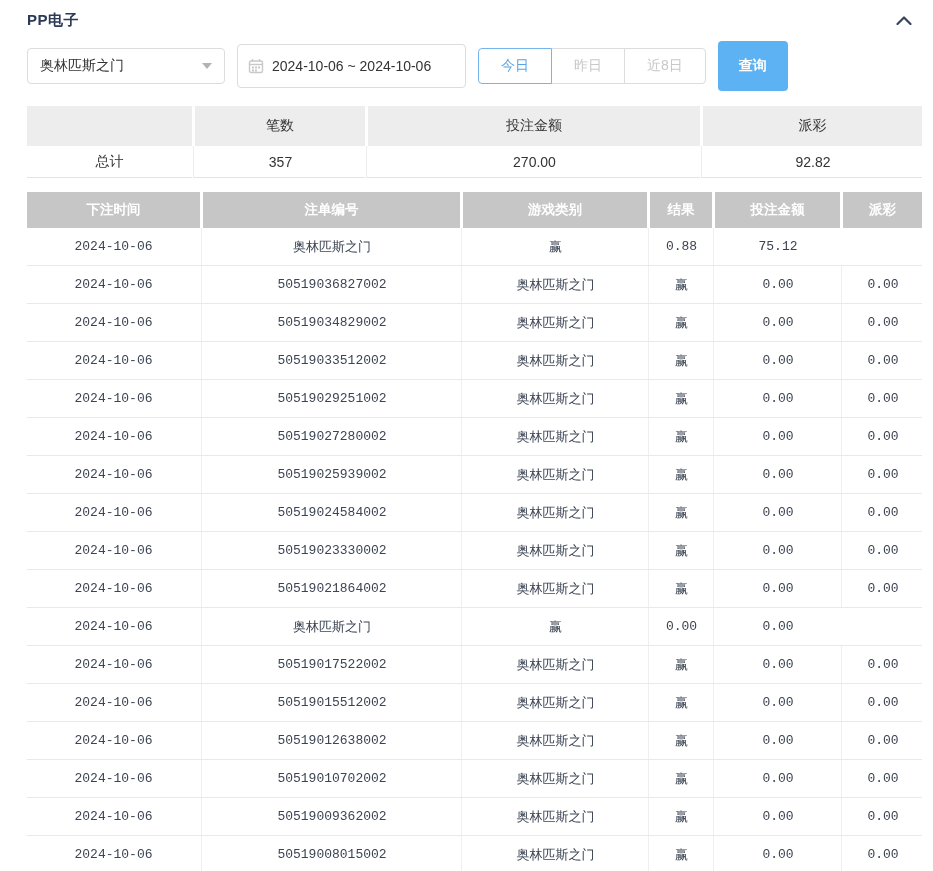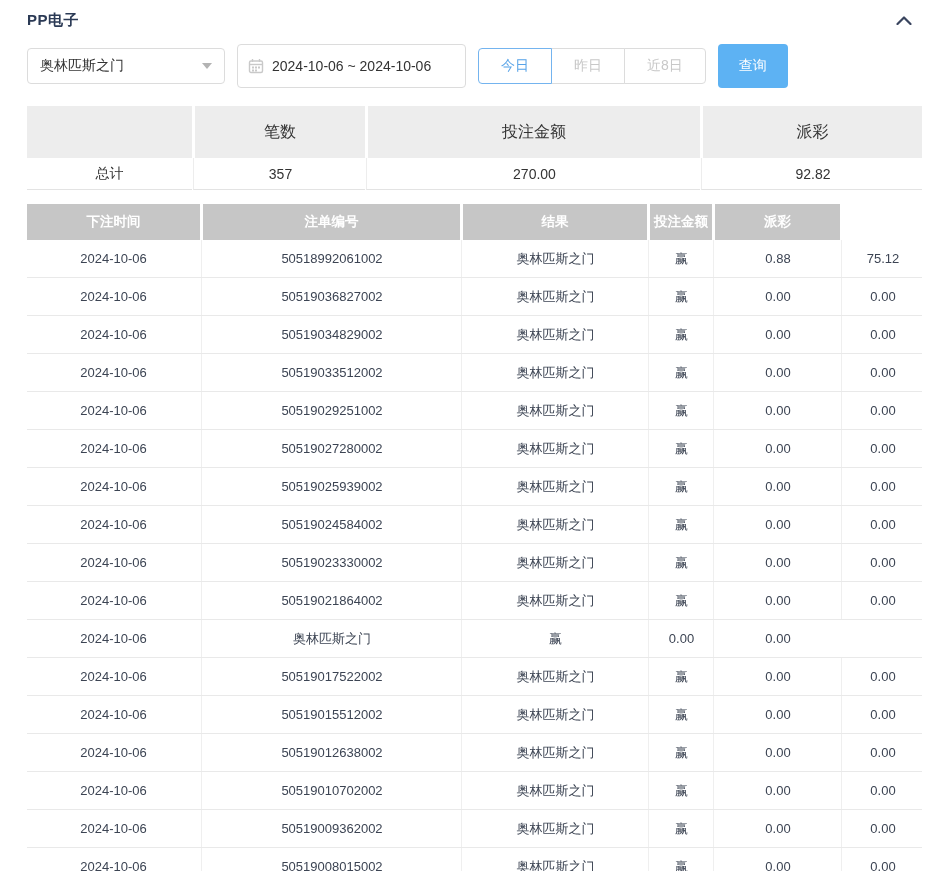--- a/index.html
+++ b/index.html
@@ -39,44 +39,44 @@
   .quick-btn {
     height:36px; padding:0 22px; background:#fff; border:1px solid #dcdcdc;
     font-size:14px; color:#c8c8c8; display:flex; align-items:center; justify-content:center;
     cursor:pointer; margin-left:-1px; position:relative;
     font-family:inherit;
   }
   .quick-btn:first-child { border-radius:4px 0 0 4px; margin-left:0; }
   .quick-btn:last-child { border-radius:0 4px 4px 0; }
   .quick-btn.active { border:1px solid #74b4ef; color:#57a3e8; z-index:2; border-radius:4px 0 0 4px; }
   .search-btn {
-    height:44px; width:70px; margin-left:12px; border:none; border-radius:4px;
+    height:50px; width:70px; margin-left:12px; border:none; border-radius:4px;
     background:#5db2f3; color:#fff; font-size:14px; cursor:pointer;
-    display:flex; align-items:center; justify-content:center; font-family:inherit;
+    display:flex; align-items:center; justify-content:center; font-family:inherit;font-weight:bold;
   }
 
   
   .summary { margin-top:22px; width:895px; }
   .summary .s-head, .summary .s-body {
     display:grid; grid-template-columns:165px 170px 332px 1fr; column-gap:3px;
   }
   .summary .s-head > div {
-    background:#ededed; height:52px; display:flex; align-items:center; justify-content:center;
-    font-size:16px; color:#333;
+    background:#ededed; height:40px; display:flex; align-items:center; justify-content:center;
+    font-size:14px; color:#333;
   }
   .summary .s-body > div {
     background:#fff; height:32px; display:flex; align-items:center; justify-content:center;
     font-size:14px; color:#333; border-bottom:1px solid #e3e3e3;
   }
   .summary .s-body > div + div { border-left:1px solid #ededed; margin-left:-2px; padding-left:2px; }
 
   
   .bet-table { margin-top:14px; width:895px; }
   .t-head, .t-row {
-    display:grid; grid-template-columns:173px 257px 184px 62px 125px 1fr; column-gap:3px;
+    display:grid; grid-template-columns:173px 257px 184px 62px 125px 1fr; column-gap:3px;font-family:Liberation Mono, monospace;
   }
   .t-head > div {
     background:#c6c6c6; color:#fff; font-size:13.5px; font-weight:bold;
     height:36px; display:flex; align-items:center; justify-content:center;
   }
   .t-row { border-bottom:1px solid #e9e9e9; }
   .t-row > div {
     height:37px; display:flex; align-items:center; justify-content:center;
     font-size:13px; color:#3c4453; background:#fff;
   }
@@ -141,28 +141,28 @@
       <div>357</div>
       <div>270.00</div>
       <div>92.82</div>
     </div>
   </div>
 
   <div class="bet-table">
     <div class="t-head">
       <div>下注时间</div>
       <div>注单编号</div>
+      <div>游戏类别</div>
       <div>结果</div>
       <div>投注金额</div>
       <div>派彩</div>
     </div>
     <div id="rows-container">
         <div class="t-row">
           <div>2024-10-06</div>
-          <div>50518992061002</div>
           <div>奥林匹斯之门</div>
           <div>赢</div>
           <div>0.88</div>
           <div>75.12</div>
         </div>
         <div class="t-row">
           <div>2024-10-06</div>
           <div>50519036827002</div>
           <div>奥林匹斯之门</div>
           <div>赢</div>

